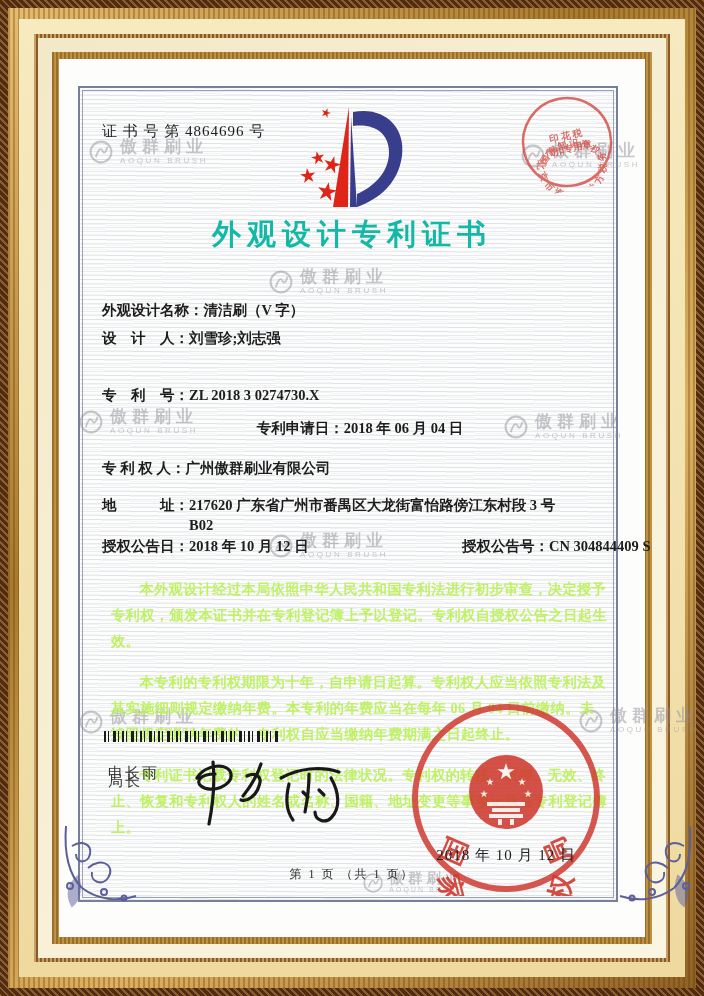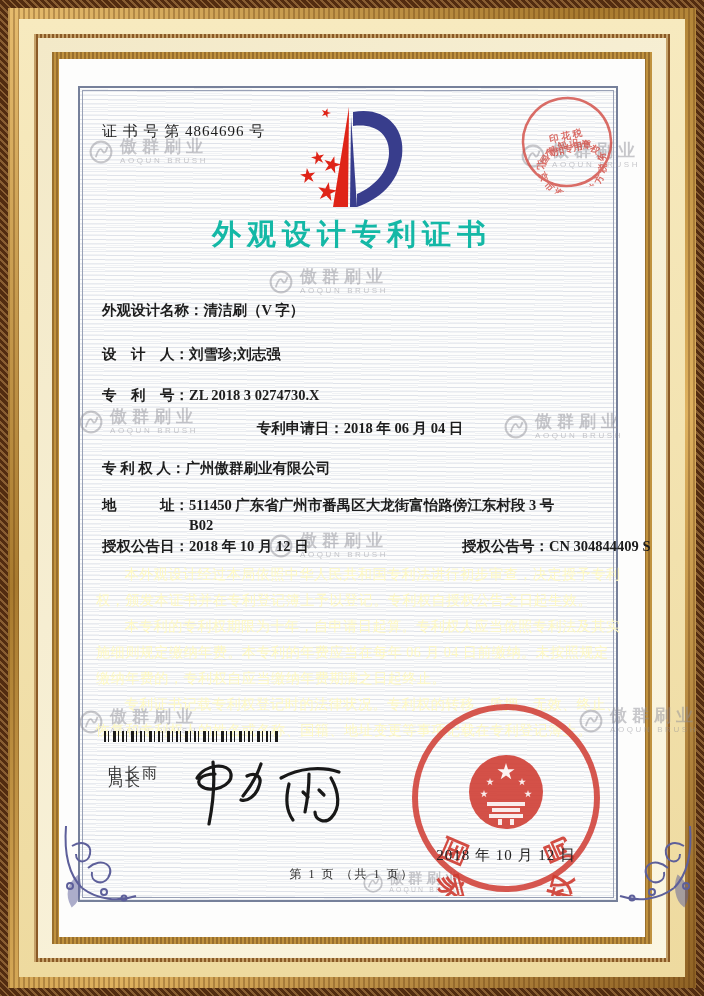--- a/index.html
+++ b/index.html
@@ -29,22 +29,22 @@
   
   .cert-no{left:102px;top:122px;font-size:15px;letter-spacing:1px;color:#1c1c1c;z-index:3;}
   .title{left:0;right:0;top:215px;text-align:center;font-size:29px;font-weight:700;
          letter-spacing:6px;color:#14b8a6;z-index:3;}
   .field-row{left:102px;width:516px;font-size:14.5px;color:#1d1d1d;z-index:3;line-height:20px;}
   .field-row .lab{font-weight:600;}
   .field-row .val{font-weight:600;}
   .val.pre{white-space:pre-line;display:inline-block;vertical-align:top;max-width:420px;}
   .pair2{position:absolute;left:360px;top:0;white-space:nowrap;}
   .paras{left:96px;top:561px;width:526px;z-index:3;}
-  .paras p{margin:0;font-size:14.2px;line-height:26px;text-indent:2em;
-           color:#fef9c3;letter-spacing:.4px;font-weight:400;}
+  .paras p{margin:15px;font-size:14.2px;line-height:26px;text-indent:2em;
+           color:#bef264;letter-spacing:.4px;font-weight:700;}
   .barcode{left:104px;top:731px;width:176px;height:11px;z-index:3;
       background:repeating-linear-gradient(90deg,#1b1b1b 0 2px,transparent 2px 4px,#1b1b1b 4px 5px,
                  transparent 5px 9px,#1b1b1b 9px 12px,transparent 12px 14px,#1b1b1b 14px 15px,transparent 15px 18px);}
   .sig-title{left:108px;top:772px;font-size:15px;color:#333;z-index:3;
              font-family:"Liberation Sans","DejaVu Sans",sans-serif;letter-spacing:2px;}
   .sig-name{left:108px;top:764px;font-size:15px;color:#333;z-index:3;
              font-family:"Liberation Sans","DejaVu Sans",sans-serif;letter-spacing:2px;}
   .signature{left:185px;top:748px;z-index:3;}
   .footer{left:82px;top:866px;width:540px;text-align:center;font-size:12px;
           letter-spacing:2px;color:#2a2a2a;z-index:3;}
@@ -182,34 +182,34 @@
   <use href="#st" transform="translate(45,61) scale(9) rotate(15)" fill="var(--logo_red)"></use>
   <use href="#st" transform="translate(21,72) scale(8) rotate(-8)" fill="var(--logo_red)"></use>
   <use href="#st" transform="translate(40,88) scale(10) rotate(10)" fill="var(--logo_red)"></use>
 </svg>
 
 <div class="abs title">外观设计专利证书</div>
 
 <div class="abs field-row" style="top:300px;">
   <span class="lab">外观设计名称：</span><span class="val">清洁刷（V 字）</span>
 </div>
-<div class="abs field-row" style="top:344px;">
+<div class="abs field-row" style="top:328px;">
   <span class="lab">设　计　人：</span><span class="val">刘雪珍;刘志强</span>
 </div>
 <div class="abs field-row" style="top:385px;">
   <span class="lab">专　利　号：</span><span class="val">ZL 2018 3 0274730.X</span>
 </div>
 <div class="abs field-row" style="top:418px;text-align:center;">
   <span class="lab">专利申请日：</span><span class="val">2018 年 06 月 04 日</span>
 </div>
 <div class="abs field-row" style="top:458px;">
   <span class="lab">专 利 权 人：</span><span class="val">广州傲群刷业有限公司</span>
 </div>
 <div class="abs field-row" style="top:495px;">
-  <span class="lab">地　　　址：</span><span class="val pre">511450 广东省广州市番禺区大龙街富怡路傍江东村段 3 号
+  <span class="lab">地　　　址：</span><span class="val pre">217620 广东省广州市番禺区大龙街富怡路傍江东村段 3 号
 B02</span>
 </div>
 <div class="abs field-row" style="top:536px;">
   <span class="lab">授权公告日：</span><span class="val">2018 年 10 月 12 日</span>
   <span class="pair2">
     <span class="lab">授权公告号：</span><span class="val">CN 304844409 S</span>
   </span>
 </div>
 
 <div class="abs paras">

